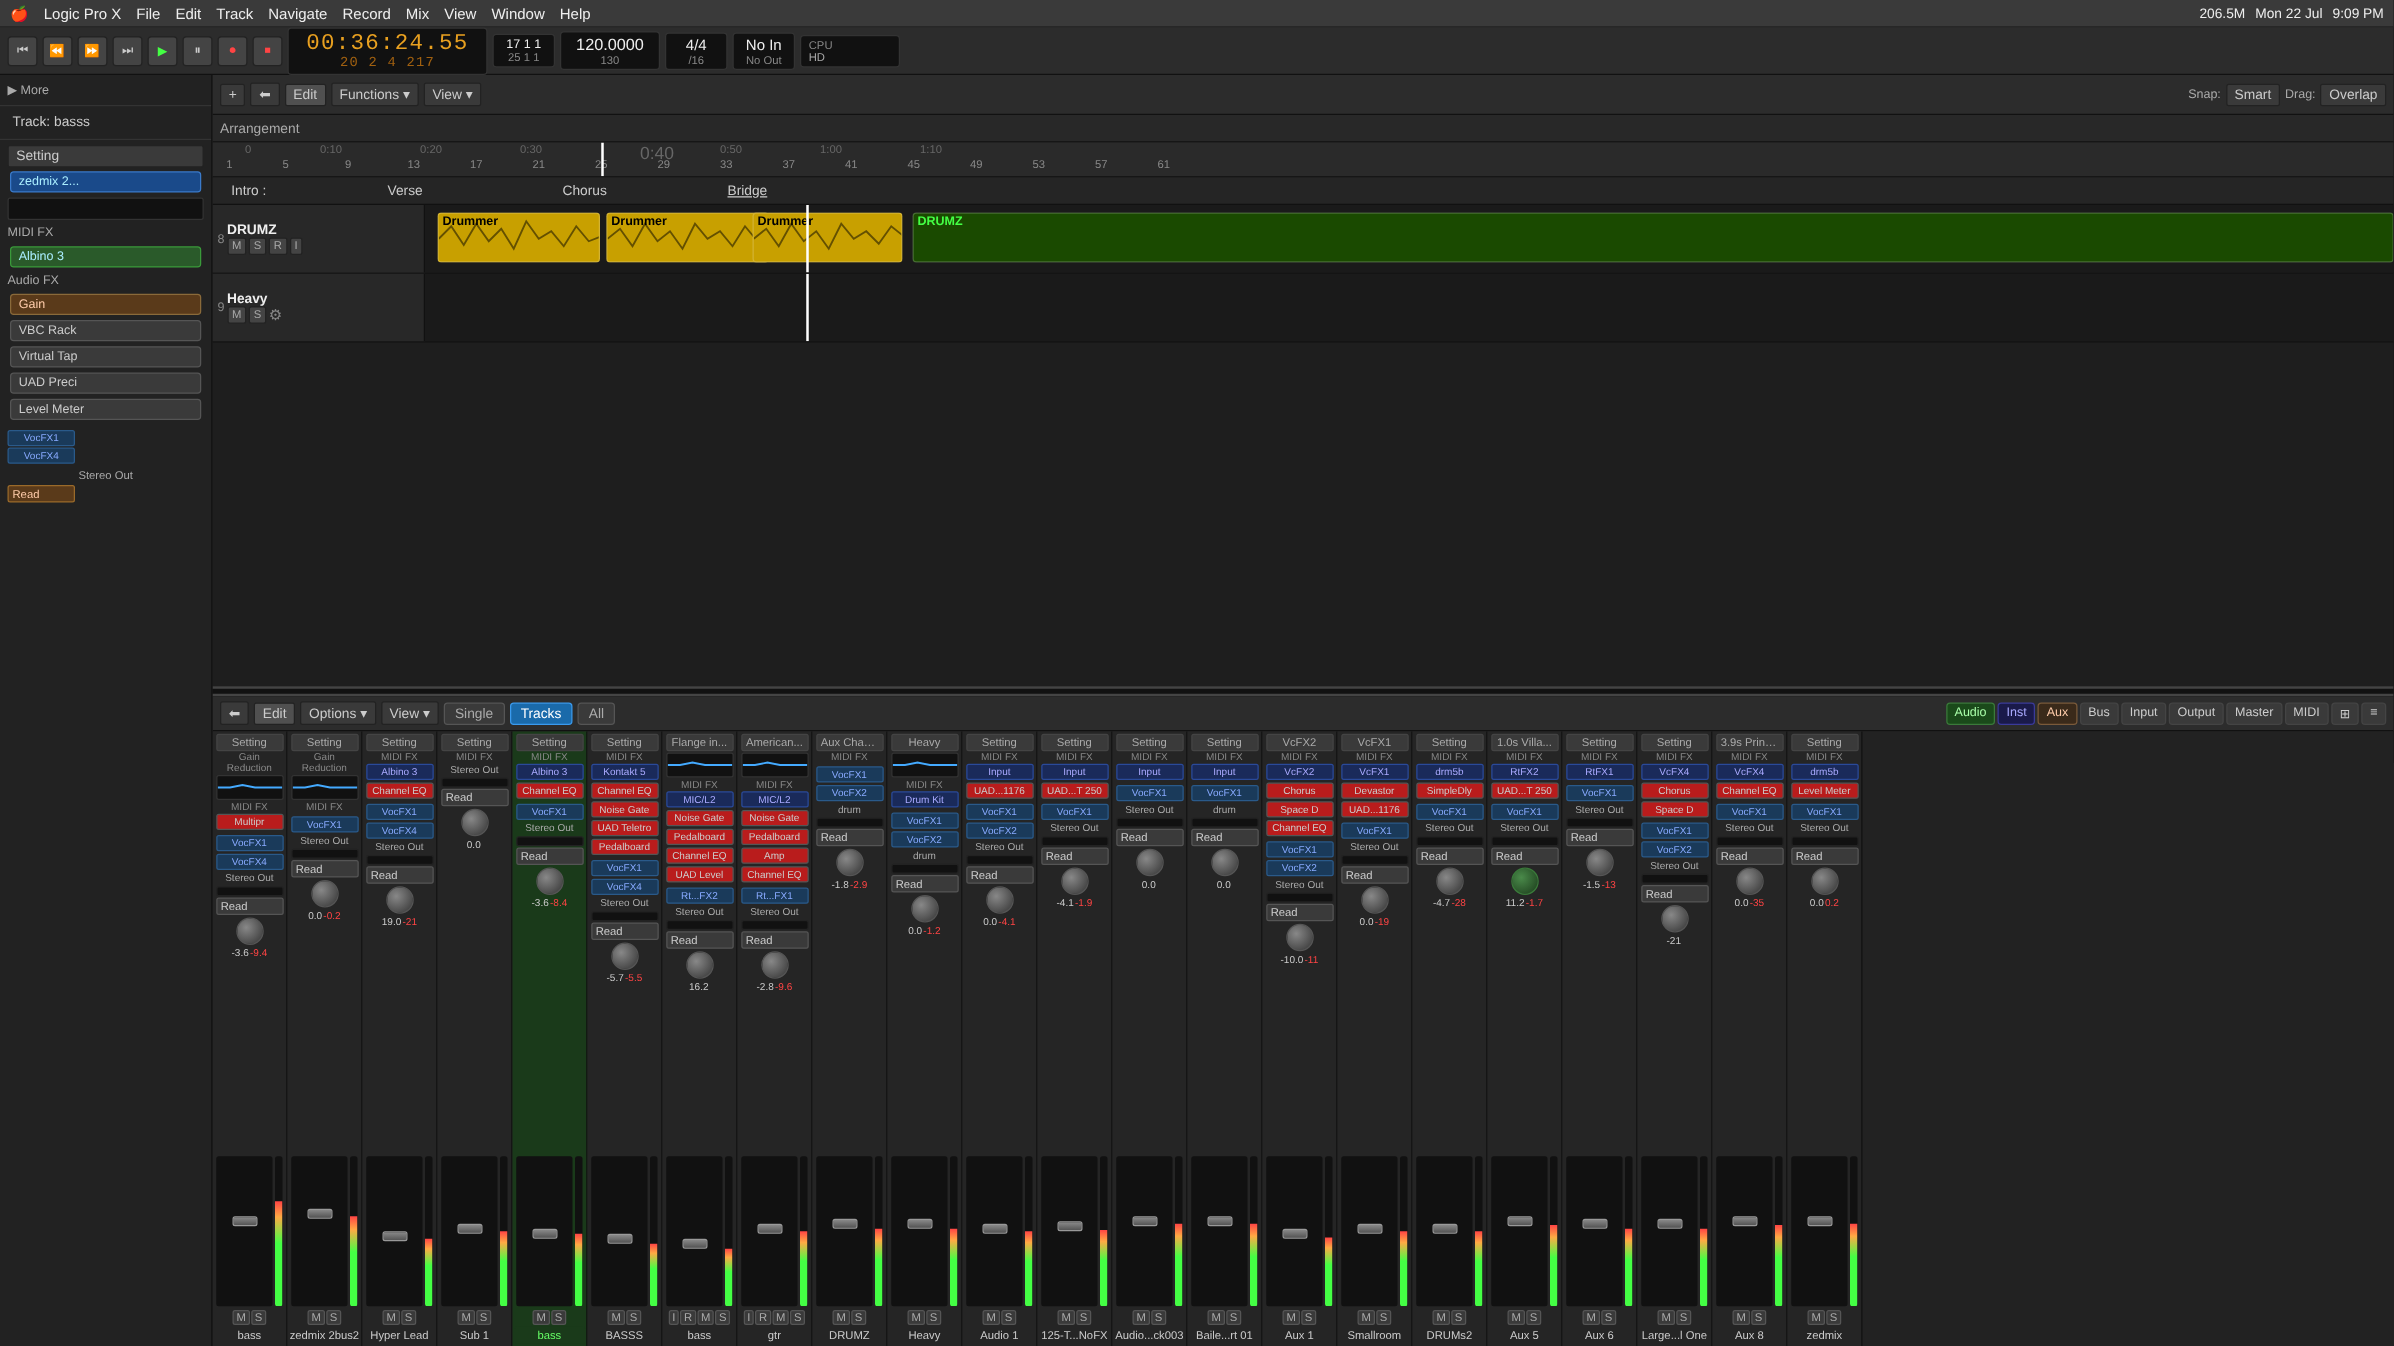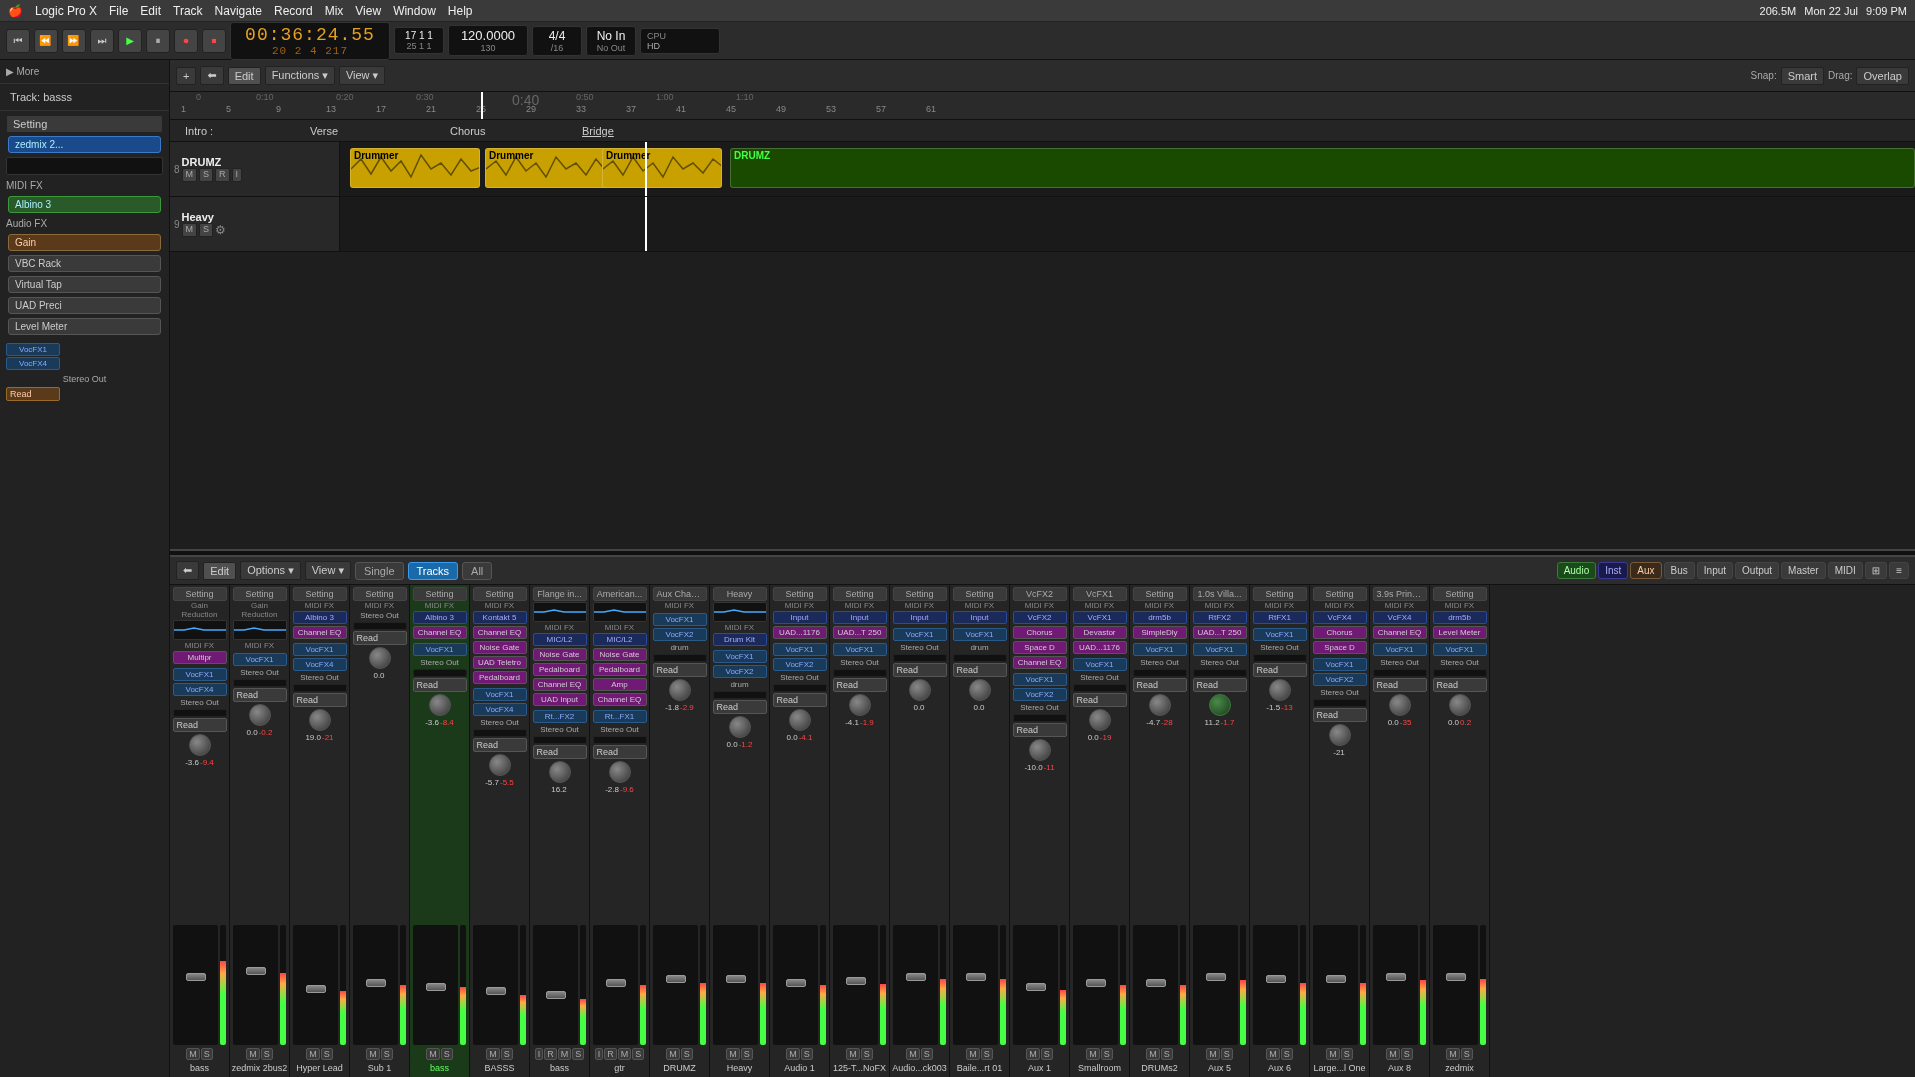--- a/index.html
+++ b/index.html
@@ -396,21 +396,21 @@
       padding: 1px 2px;
       width: 54px;
       text-align: center;
       cursor: pointer;
       white-space: nowrap;
       overflow: hidden;
       text-overflow: ellipsis;
       margin: 1px 0;
     }
     .channel-plugin.blue { background: #1a2a5a; border-color: #2a4a9a; color: #aaf; }
-    .channel-plugin.gray { background: #701a75; border-color: #555; color: #ccc; }
+    .channel-plugin.gray { background: #b91c1c; border-color: #555; color: #ccc; }
     .channel-send {
       background: #1a3a5a;
       border: 1px solid #2a5a8a;
       border-radius: 2px;
       color: #8af;
       font-size: 8px;
       padding: 1px 2px;
       width: 54px;
       text-align: center;
       cursor: pointer;
@@ -643,20 +643,23 @@
       <div style="margin-left:auto;display:flex;gap:4px;align-items:center;">
         <span style="color:#aaa;font-size:10px;">Snap:</span>
         <div class="toolbar-btn">Smart</div>
         <span style="color:#aaa;font-size:10px;">Drag:</span>
         <div class="toolbar-btn">Overlap</div>
       </div>
     </div>
 
     <div class="arrangement">
 
+      <div style="height:22px;background:#282828;border-bottom:1px solid #111;display:flex;align-items:center;padding:0 6px;">
+        <span style="color:#aaa;font-size:11px;">Arrangement</span>
+      </div>
 
       <div class="timeline">
         <div style="position:relative;width:100%;height:100%;">
 
           <span style="position:absolute;left:20px;font-size:9px;color:#666;">0</span>
           <span style="position:absolute;left:80px;font-size:9px;color:#666;">0:10</span>
           <span style="position:absolute;left:160px;font-size:9px;color:#666;">0:20</span>
           <span style="position:absolute;left:240px;font-size:9px;color:#666;">0:30</span>
           <span style="position:absolute;left:336px;font-size:14px;color:#666;">0:40</span>
           <span style="position:absolute;left:400px;font-size:9px;color:#666;">0:50</span>
@@ -971,21 +974,21 @@
             <div class="channel-strip">
               <div class="channel-setting">Flange in...</div>
               <div class="channel-eq-display"><svg width="52" height="18">
                   <polyline points="0,9 10,9 20,7 30,9 40,9 52,9" stroke="#4af" stroke-width="1.5" fill="none"></polyline>
                 </svg></div>
               <div style="font-size: 8px; color: rgb(136, 136, 136); text-align: center; width: 54px;">MIDI FX</div>
               <div class="channel-plugin blue">MIC/L2</div>
               <div class="channel-plugin gray">Noise Gate</div>
               <div class="channel-plugin gray">Pedalboard</div>
               <div class="channel-plugin gray">Channel EQ</div>
-              <div class="channel-plugin gray">UAD Input</div>
+              <div class="channel-plugin gray">UAD Level</div>
               <div style="font-size: 8px; color: rgb(136, 136, 136); text-align: center; width: 54px; margin-top: 2px;"></div>
               <div class="channel-send">Rt...FX2</div>
               <div class="channel-output" style="font-size: 8px; color: rgb(170, 170, 170); text-align: center; cursor: pointer; width: 54px;">Stereo Out</div>
               <div style="height: 8px; width: 54px; background: rgb(17, 17, 17); border: 1px solid rgb(34, 34, 34); border-radius: 2px; margin: 1px 0px;"></div>
               <div class="channel-read">Read</div>
               <div class="channel-pan-knob"></div>
               <div class="channel-db-values">
                 <span class="db-main">16.2</span>
                 <span class="db-peak"></span>
               </div>

